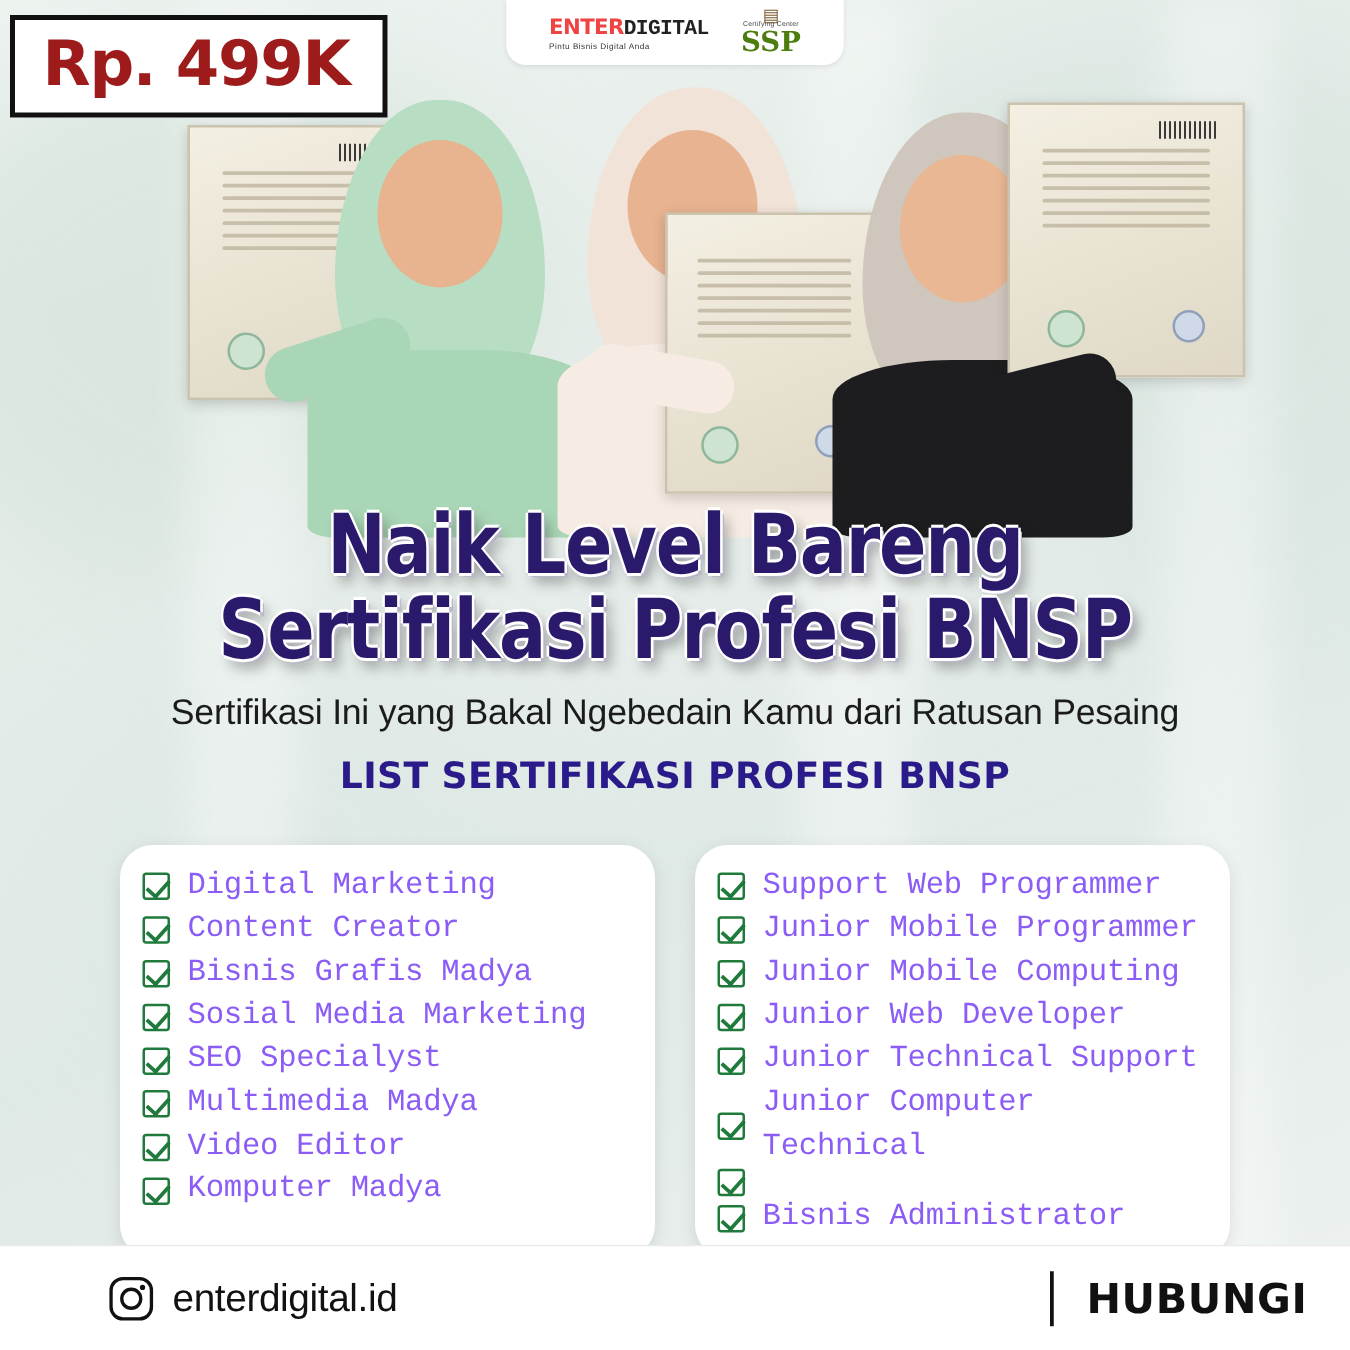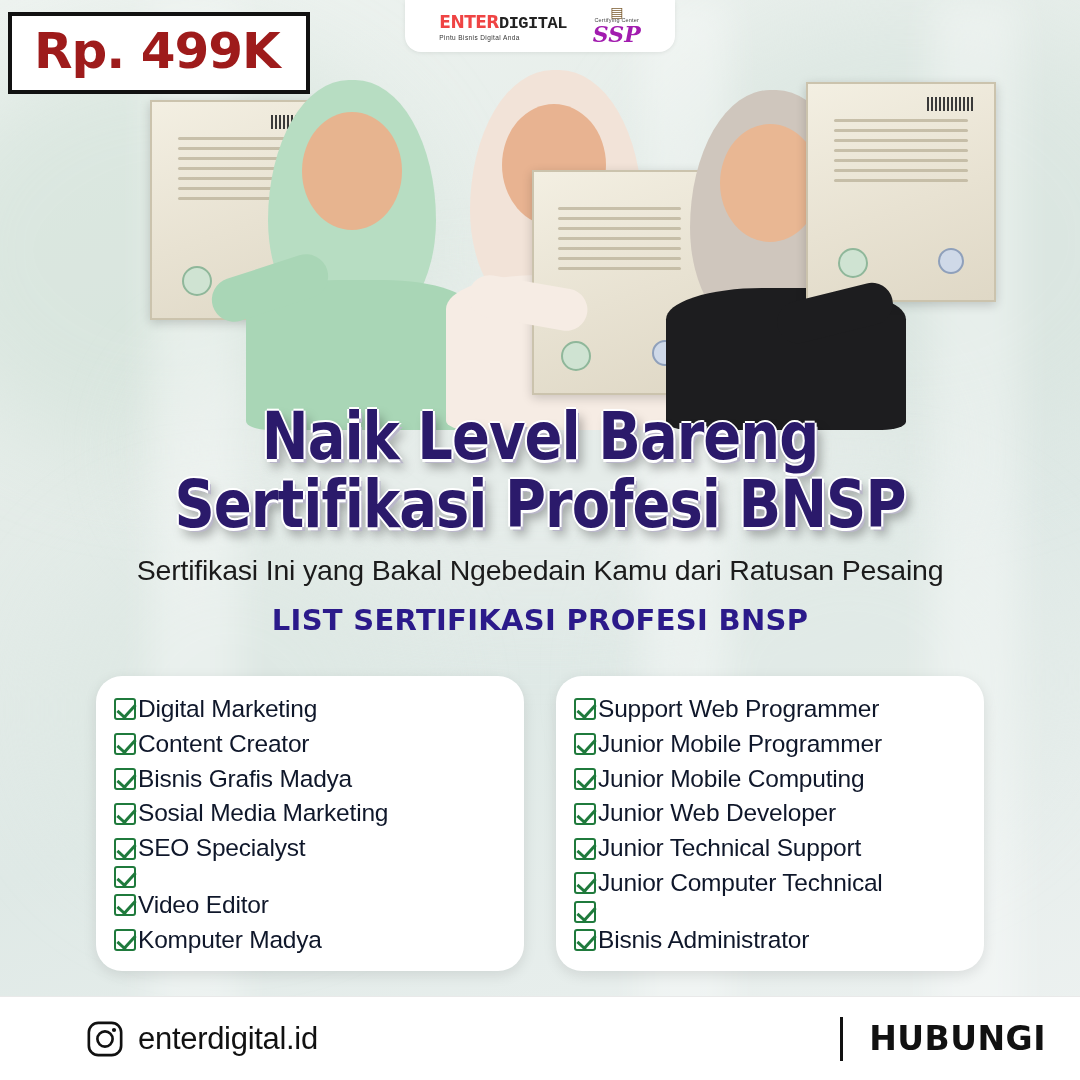--- a/index.html
+++ b/index.html
@@ -69,21 +69,21 @@
   }
   .logo-enter .sub {
     display: block; font-size: 6.5px; color: #333; letter-spacing: .4px; margin-top: 1px;
   }
   .logo-enter .stack { display: flex; flex-direction: column; align-items: flex-start; }
   .logo-enter .row { display: flex; align-items: baseline; }
   .logo-ssp { display: flex; flex-direction: column; align-items: center; line-height: 1; }
   .logo-ssp .tiny { font-size: 5.5px; color: #444; letter-spacing: .2px; }
   .logo-ssp .big {
     font-family: "DejaVu Serif", serif;
-    font-style: italic; font-weight: 700; font-size: 22px; color: #a21caf; text-align: center;
+    font-weight: 700; font-size: 22px; color: #4d7c0f; text-align: center;
   }
   .logo-ssp .book { font-size: 14px; color: #7a5a2e; line-height: .8; }
 
   
   .people {
     position: absolute; left: 0; right: 0; top: 70px; height: 360px; z-index: 10;
   }
   .person { position: absolute; bottom: 0; }
   .head { position: absolute; border-radius: 50%; }
   .cert {
@@ -153,23 +153,24 @@
   }
   .card {
     flex: 1;
     background: #ffffff;
     border-radius: 26px;
     padding: 16px 18px 14px 18px;
     box-shadow: 0 4px 14px rgba(0,0,0,.10);
   }
   .card ul { list-style: none; }
   .card li {
-    display: flex; align-items: center; gap: 2px;
-    font-size: 24.5px; color: #0f172a; line-height: 1.42;
+    display: flex; align-items: center; gap: 14px;
+    font-size: 24.5px; color: #8b5cf6; line-height: 1.42;
     letter-spacing: -.2px;
+    font-family: Liberation Mono, monospace;
   }
   .check {
     flex: none; width: 22px; height: 22px; position: relative;
     border: 2px solid #1f7a3c; border-radius: 3px; background: #fff;
   }
   .check:after {
     content: ""; position: absolute; left: 5px; top: 0px;
     width: 8px; height: 15px; border: solid #1f7a3c;
     border-width: 0 3px 3px 0; transform: rotate(42deg);
   }
@@ -317,20 +318,21 @@
         <li>
             <span class="check"></span>
             <span>Sosial Media Marketing</span>
           </li>
         <li>
             <span class="check"></span>
             <span>SEO Specialyst</span>
           </li>
         <li>
             <span class="check"></span>
+            <span>Multimedia Madya</span>
           </li>
         <li>
             <span class="check"></span>
             <span>Video Editor</span>
           </li>
         <li>
             <span class="check"></span>
             <span>Komputer Madya</span>
           </li>
       </ul>

